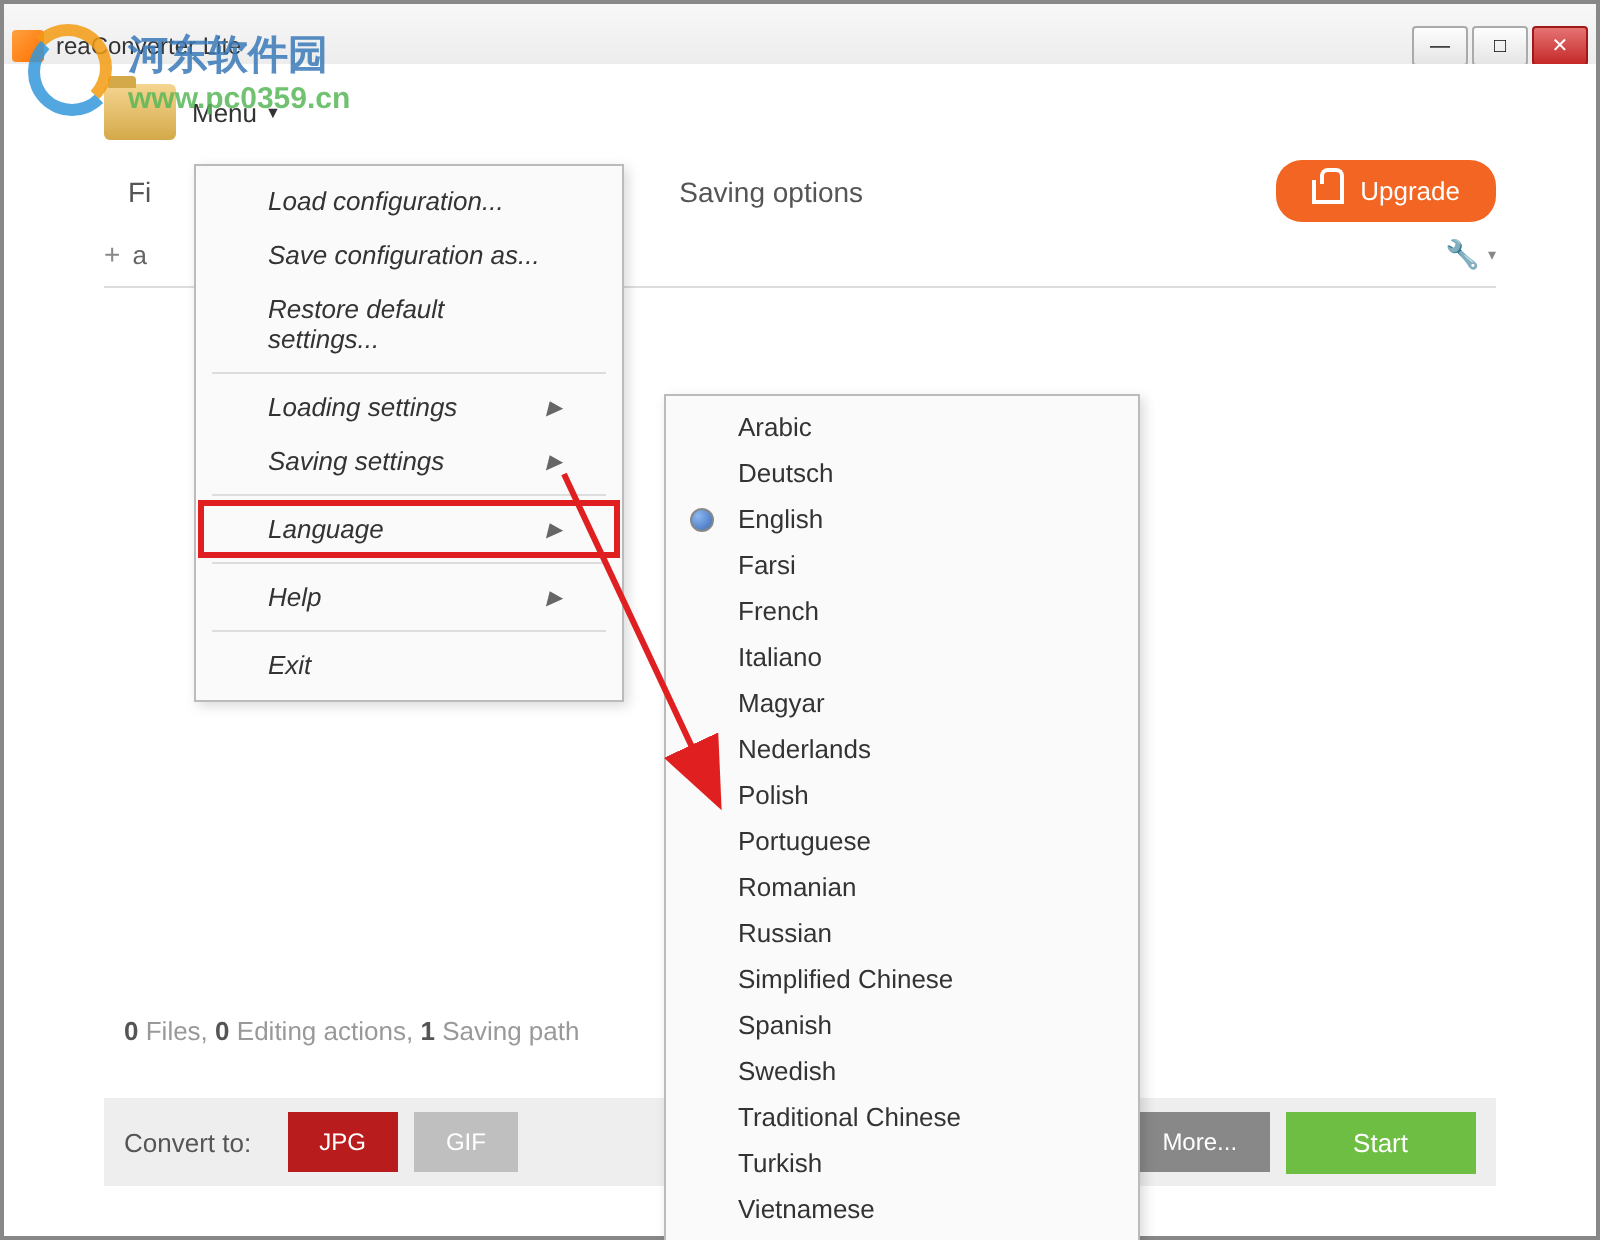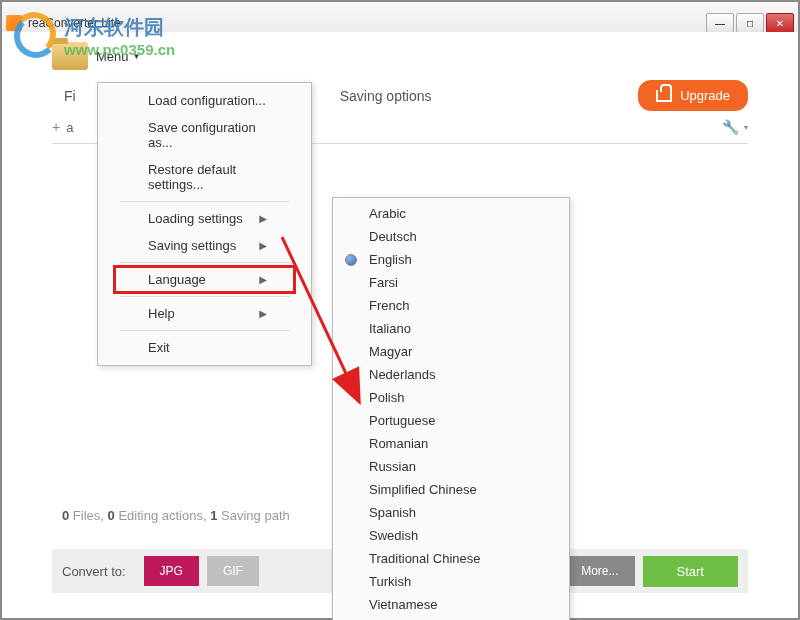--- a/index.html
+++ b/index.html
@@ -44,26 +44,26 @@
     .plus-icon { font-size: 14px; color: #888; }
     .wrench-dd { display: flex; align-items: center; gap: 4px; color: #888; cursor: pointer; }
     .wrench-icon { font-size: 14px; }
     
     .status-line { position: absolute; left: 60px; bottom: 95px; font-size: 13px; color: #999; }
     .status-line b { color: #555; font-weight: bold; }
     
     .bottom-bar { position: absolute; bottom: 25px; left: 50px; right: 50px; height: 44px; background: #eeeeee; display: flex; align-items: center; padding: 0 10px; gap: 8px; }
     .convert-label { font-size: 13px; color: #555; margin-right: 10px; }
     .fmt-btn { padding: 8px 16px; background: #bfbfbf; color: #fff; font-size: 12px; cursor: pointer; }
-    .fmt-btn.active { background: #be185d; }
+    .fmt-btn.active { background: #b91c1c; }
     .more-btn { padding: 8px 16px; background: #888; color: #fff; font-size: 12px; cursor: pointer; margin-left: auto; }
     .start-btn { padding: 8px 34px; background: #6ebe44; color: #fff; font-size: 13px; cursor: pointer; }
     
     
-    .menu-dropdown { position: absolute; top: 80px; left: 95px; width: 215px; background: #fafafa; border: 1px solid #bbb; box-shadow: 2px 2px 6px rgba(0,0,0,0.15); z-index: 100; padding: 4px 16px; }
+    .menu-dropdown { position: absolute; top: 80px; left: 95px; width: 215px; background: #fafafa; border: 1px solid #bbb; box-shadow: 2px 2px 6px rgba(0,0,0,0.15); z-index: 100; padding: 4px 2px; font-style: italic; }
     .menu-item { padding: 6px 28px 6px 34px; font-size: 13px; color: #333; cursor: pointer; display: flex; justify-content: space-between; align-items: center; }
     .menu-sep { height: 1px; background: #ddd; margin: 3px 6px; }
     .menu-arrow { font-size: 10px; color: #666; }
     .menu-item.highlighted { outline: 3px solid #e02020; outline-offset: -2px; }
     
     
     .submenu { position: absolute; top: 195px; left: 330px; width: 238px; background: #fafafa; border: 1px solid #bbb; box-shadow: 2px 2px 6px rgba(0,0,0,0.15); z-index: 101; padding: 4px 2px; }
     .sub-item { padding: 4px 12px 4px 34px; font-size: 13px; color: #333; cursor: pointer; position: relative; }
     .sub-item.selected::before { content: ''; position: absolute; left: 10px; top: 50%; transform: translateY(-50%); width: 10px; height: 10px; border-radius: 50%; background: radial-gradient(circle at 30% 30%, #8cb8f0, #3a6ab8); border: 1px solid #888; }
     

